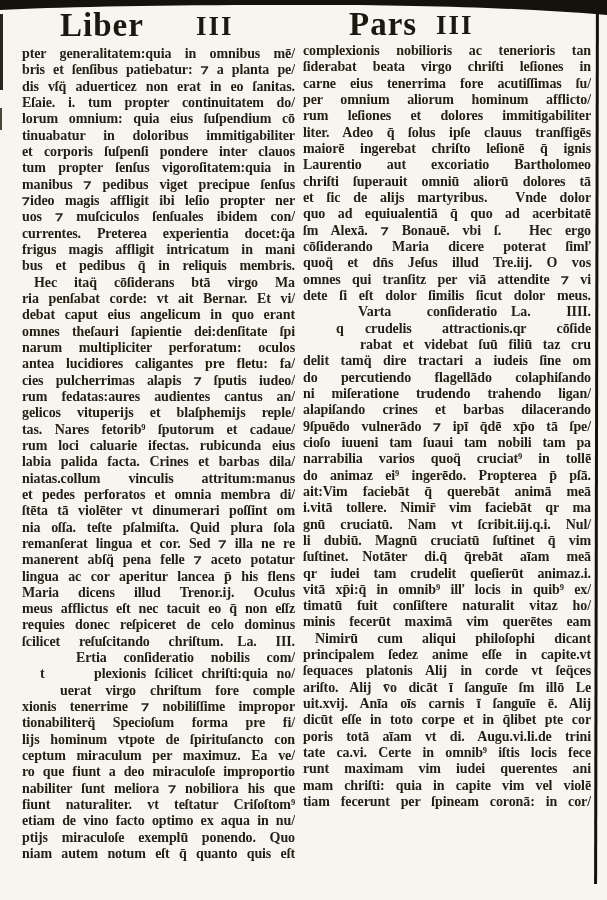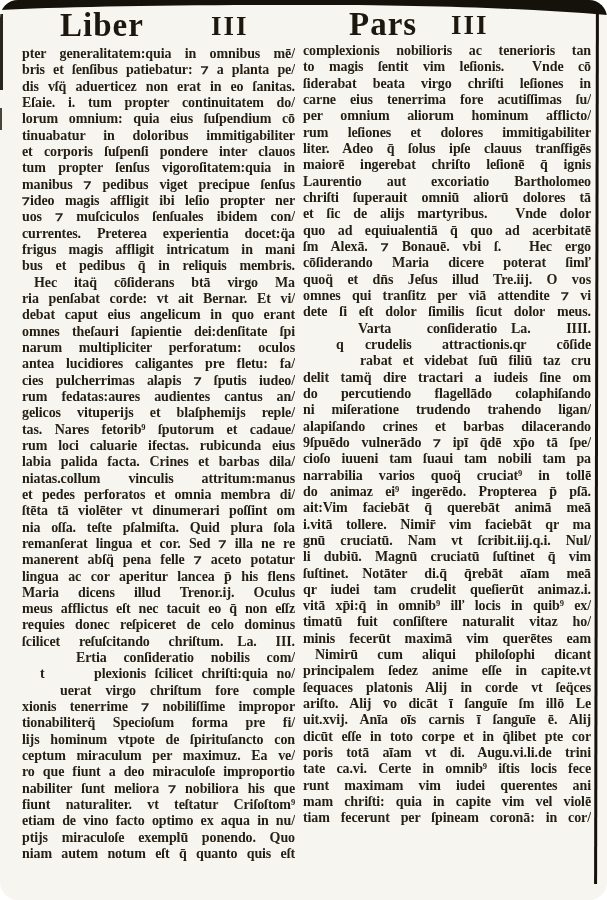--- a/index.html
+++ b/index.html
@@ -3,31 +3,30 @@
 <meta charset="utf-8">
 <style>
   html,body{margin:0;padding:0;}
   .page{
     position:relative;
     width:607px;height:900px;
     background:#f7f5ef;
     overflow:hidden;
     font-family:"Liberation Serif","DejaVu Serif",serif;
     color:#221c13;
-    border-radius:18px;
   }
   
   .top-edge{position:absolute;top:0;left:0;width:607px;height:16px;}
   .right-edge{position:absolute;left:595px;top:10px;width:3px;height:874px;background:#15120c;transform:rotate(.12deg);}
   .left-mark{position:absolute;left:0;top:14px;width:2.5px;height:76px;background:#2a251c;}
   .left-mark2{position:absolute;left:0;top:108px;width:1.5px;height:22px;background:#4a453a;}
   
   .runhead{position:absolute;font-weight:700;letter-spacing:1px;color:#1d180f;}
   .rh-word{font-size:33px;transform:scaleY(1.05);}
-  .rh-num{font-size:27px;letter-spacing:2px;margin-left:15px;}
+  .rh-num{font-size:27px;letter-spacing:2px;}
   #h-liber{left:60px;top:6px;}
   #h-lnum{left:196px;top:11px;}
   #h-pars{left:349px;top:5px;}
   #h-rnum{left:436px;top:10px;}
   
   .col{
     position:absolute;
     font-size:14px;font-weight:700;
     letter-spacing:-0.1px;
     color:#241e14;
@@ -106,21 +105,20 @@
       <div class="line">ceptum miraculum per maximuz. Ea ve/</div>
       <div class="line">ro que fiunt a deo miraculoſe improportio</div>
       <div class="line">nabiliter ſunt meliora ⁊ nobiliora his que</div>
       <div class="line">fiunt naturaliter. vt teſtatur Criſoſtom⁹</div>
       <div class="line">etiam de vino facto optimo ex aqua in nu/</div>
       <div class="line">ptijs miraculoſe exemplū ponendo. Quo</div>
       <div class="line">niam autem notum eſt q̄ quanto quis eſt</div>
     </div>
   <div class="col" id="col-right">
       <div class="line">complexionis nobilioris ac tenerioris tan</div>
-      <div class="line">to magis ſentit vim leſionis.  Vnde cō</div>
       <div class="line">ſiderabat beata virgo chriſti leſiones in</div>
       <div class="line">carne eius tenerrima fore acutiſſimas ſu/</div>
       <div class="line">per omnium aliorum hominum afflicto/</div>
       <div class="line">rum leſiones et dolores immitigabiliter</div>
       <div class="line">liter. Adeo q̄ ſolus ipſe clauus tranſfigēs</div>
       <div class="line">maiorē ingerebat chriſto leſionē q̄ ignis</div>
       <div class="line">Laurentio aut excoriatio Bartholomeo</div>
       <div class="line">chriſti ſuperauit omniū aliorū dolores tā</div>
       <div class="line">et ſic de alijs martyribus.  Vnde dolor</div>
       <div class="line">quo ad equiualentiā q̄ quo ad acerbitatē</div>

